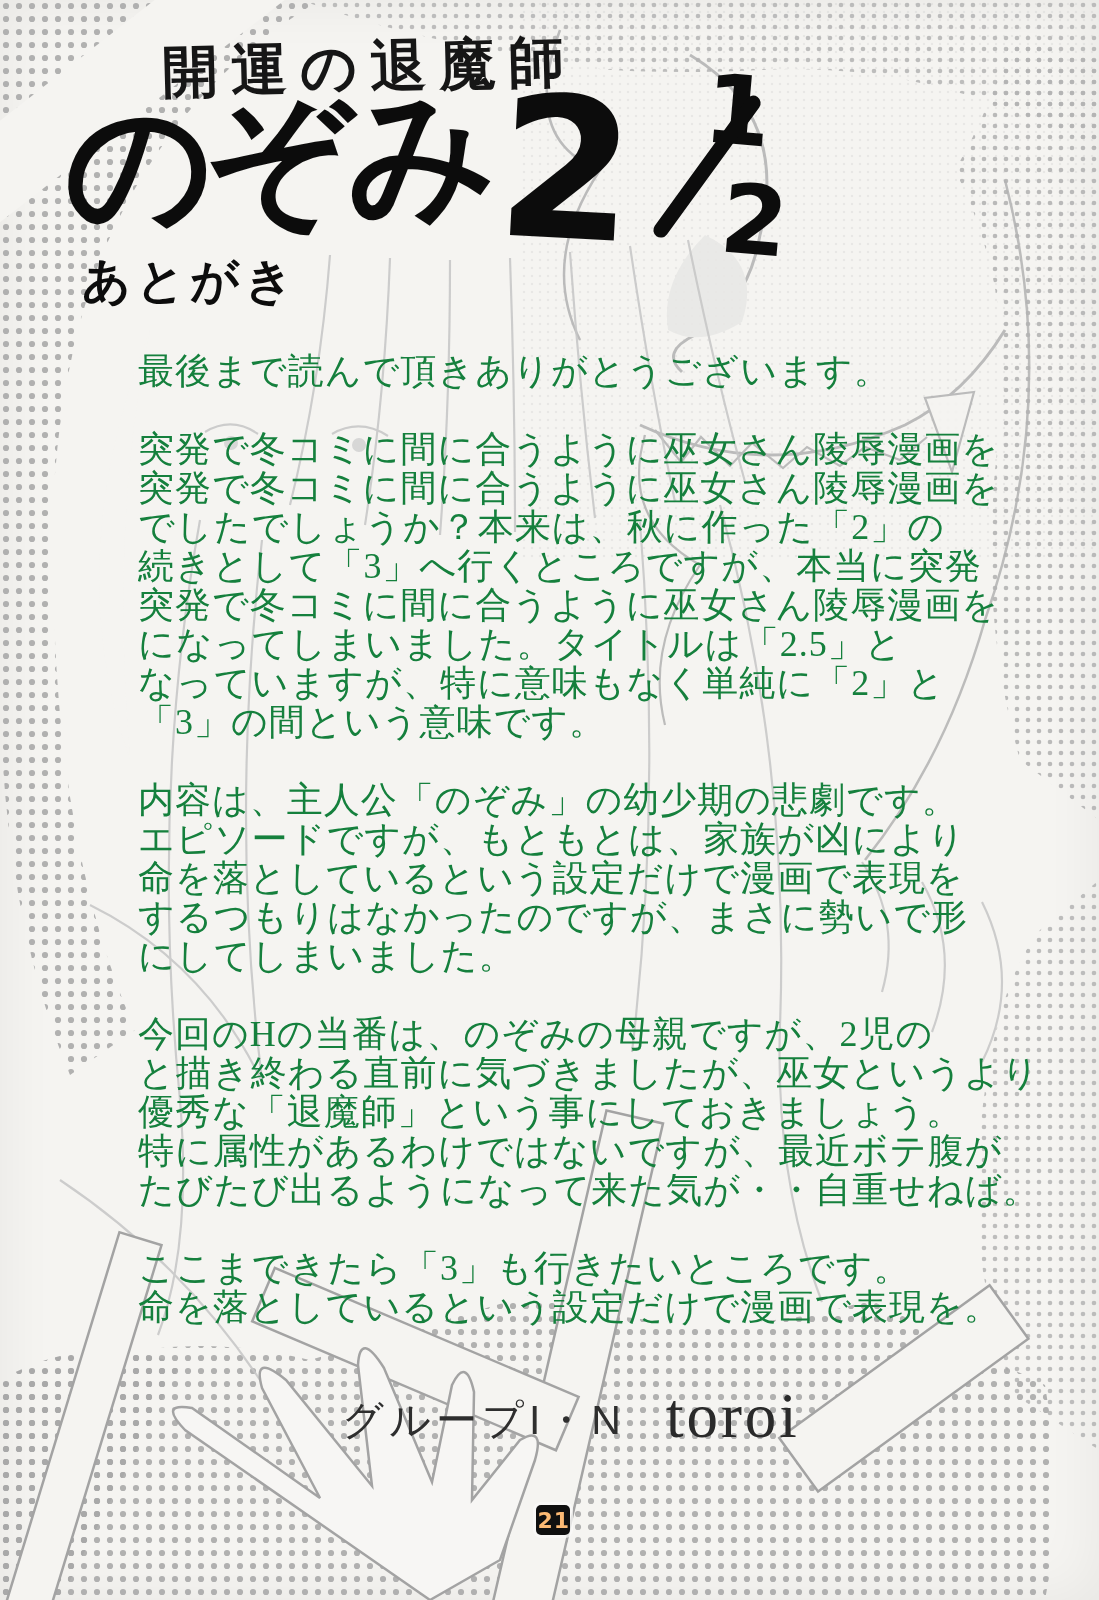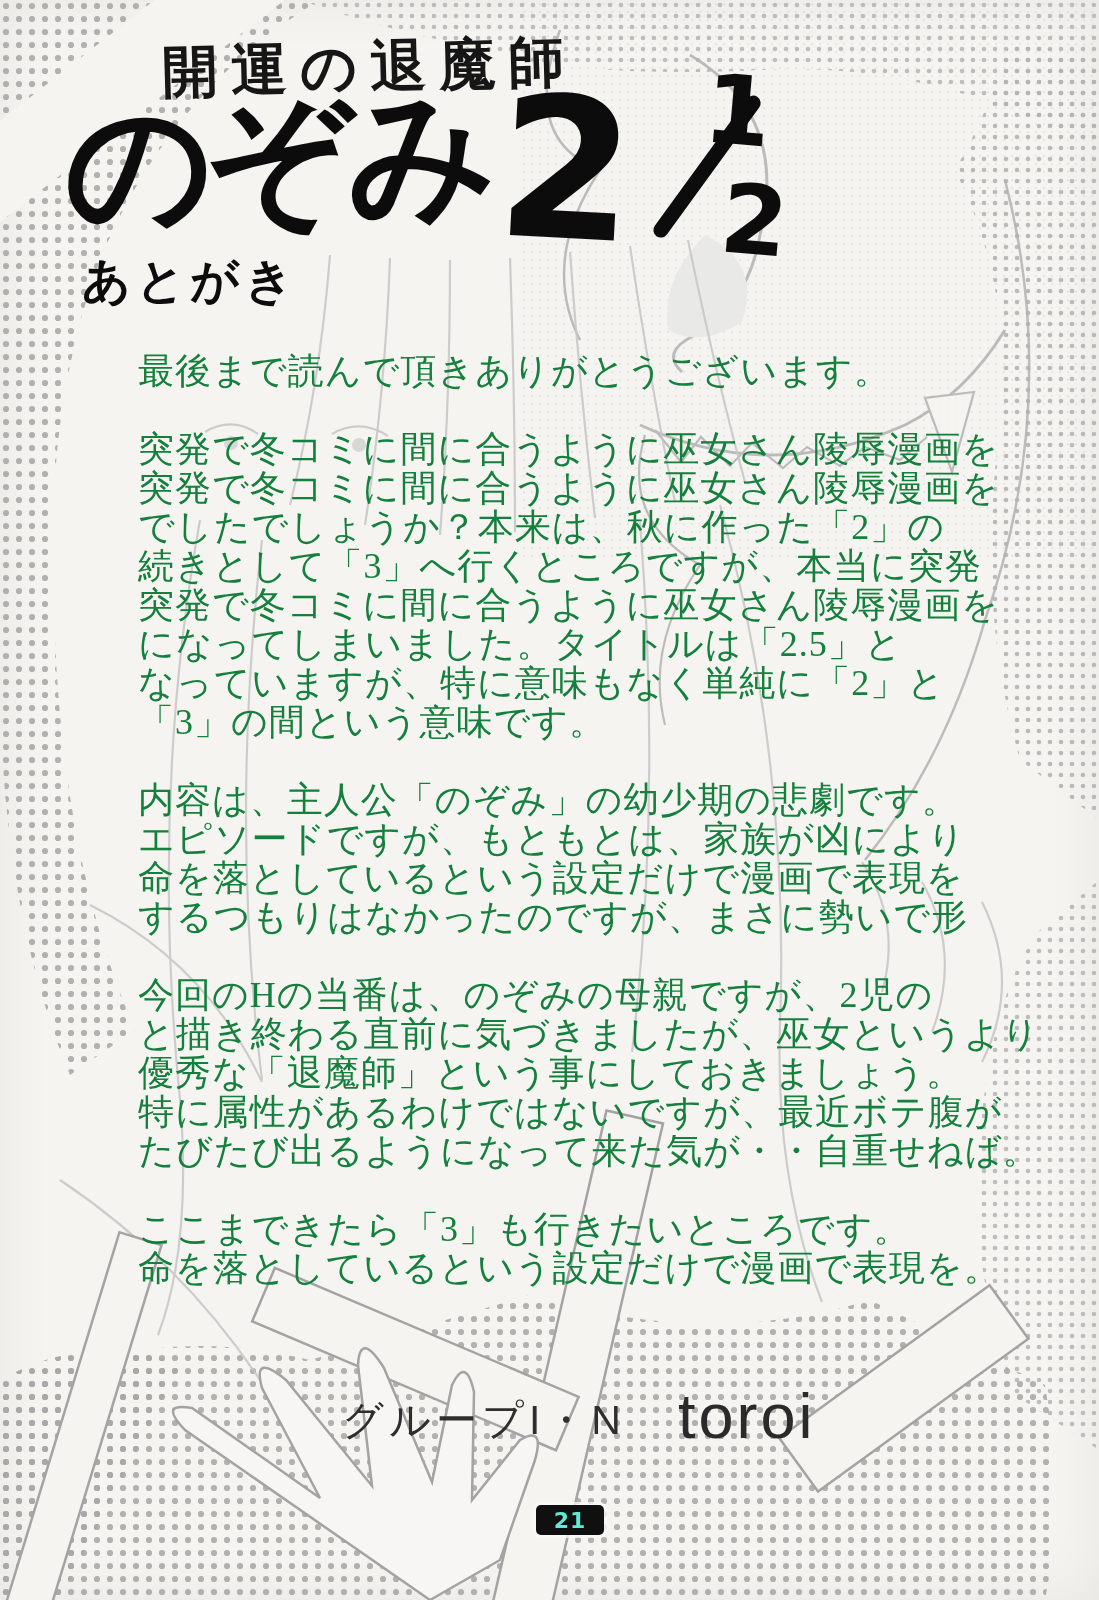--- a/index.html
+++ b/index.html
@@ -50,35 +50,35 @@
     font-size:36px; line-height:39px; letter-spacing:1px;
     color:#15803d;
   }
   .afterword p { margin:0 0 39px 0; }
   .afterword p.tight { margin-bottom:26px; }
   .afterword .line { white-space:nowrap; }
 
   
   .credits {
     position:absolute; left:342px; top:1388px;
-    display:flex; align-items:center; gap:52px; white-space:nowrap;
+    display:flex; align-items:center; gap:40px; white-space:nowrap;
   }
   .circle-name {
     font-size:41px; letter-spacing:5px; color:#2e2e2e;
     font-family:"Liberation Sans","DejaVu Sans",sans-serif;
   }
   .artist-name {
     font-size:63px; letter-spacing:3px; color:#2a2a2a;
-    font-family:Liberation Sans, sans-serif;
+    font-family:Liberation Serif, serif;
     font-weight:400; margin-top:-8px;
   }
   .page-badge {
     position:absolute; left:536px; top:1505px;
-    width:68px; height:30px; background:#101010; color:#5eead4;
-    border-radius:5px; display:flex; align-items:center; justify-content:center;
+    width:34px; height:30px; background:#101010; color:#fdba74;
+    border-radius:5px; display:flex; align-items:center; justify-content:flex-end;
     font-family:"DejaVu Sans","Liberation Sans",sans-serif;
     font-size:22px; font-weight:700; letter-spacing:1px;
     box-shadow:0 0 0 3px rgba(250,250,248,0.75);
   }
 </style>
 </head>
 <body>
 
 <div class="page">
 
@@ -192,20 +192,21 @@
       <div class="line">になってしまいました。タイトルは「2.5」と</div>
       <div class="line">なっていますが、特に意味もなく単純に「2」と</div>
       <div class="line">「3」の間という意味です。</div>
     <p></p>
     <p>
       </p>
       <div class="line">内容は、主人公「のぞみ」の幼少期の悲劇です。</div>
       <div class="line">エピソードですが、もともとは、家族が凶により</div>
       <div class="line">命を落としているという設定だけで漫画で表現を</div>
       <div class="line">するつもりはなかったのですが、まさに勢いで形</div>
+      <div class="line">にしてしまいました。</div>
     <p></p>
     <p class="tight">
       </p>
       <div class="line">今回のHの当番は、のぞみの母親ですが、2児の</div>
       <div class="line">と描き終わる直前に気づきましたが、巫女というより</div>
       <div class="line">優秀な「退魔師」という事にしておきましょう。</div>
       <div class="line">特に属性があるわけではないですが、最近ボテ腹が</div>
       <div class="line">たびたび出るようになって来た気が・・自重せねば。</div>
     <p></p>
     <p>

